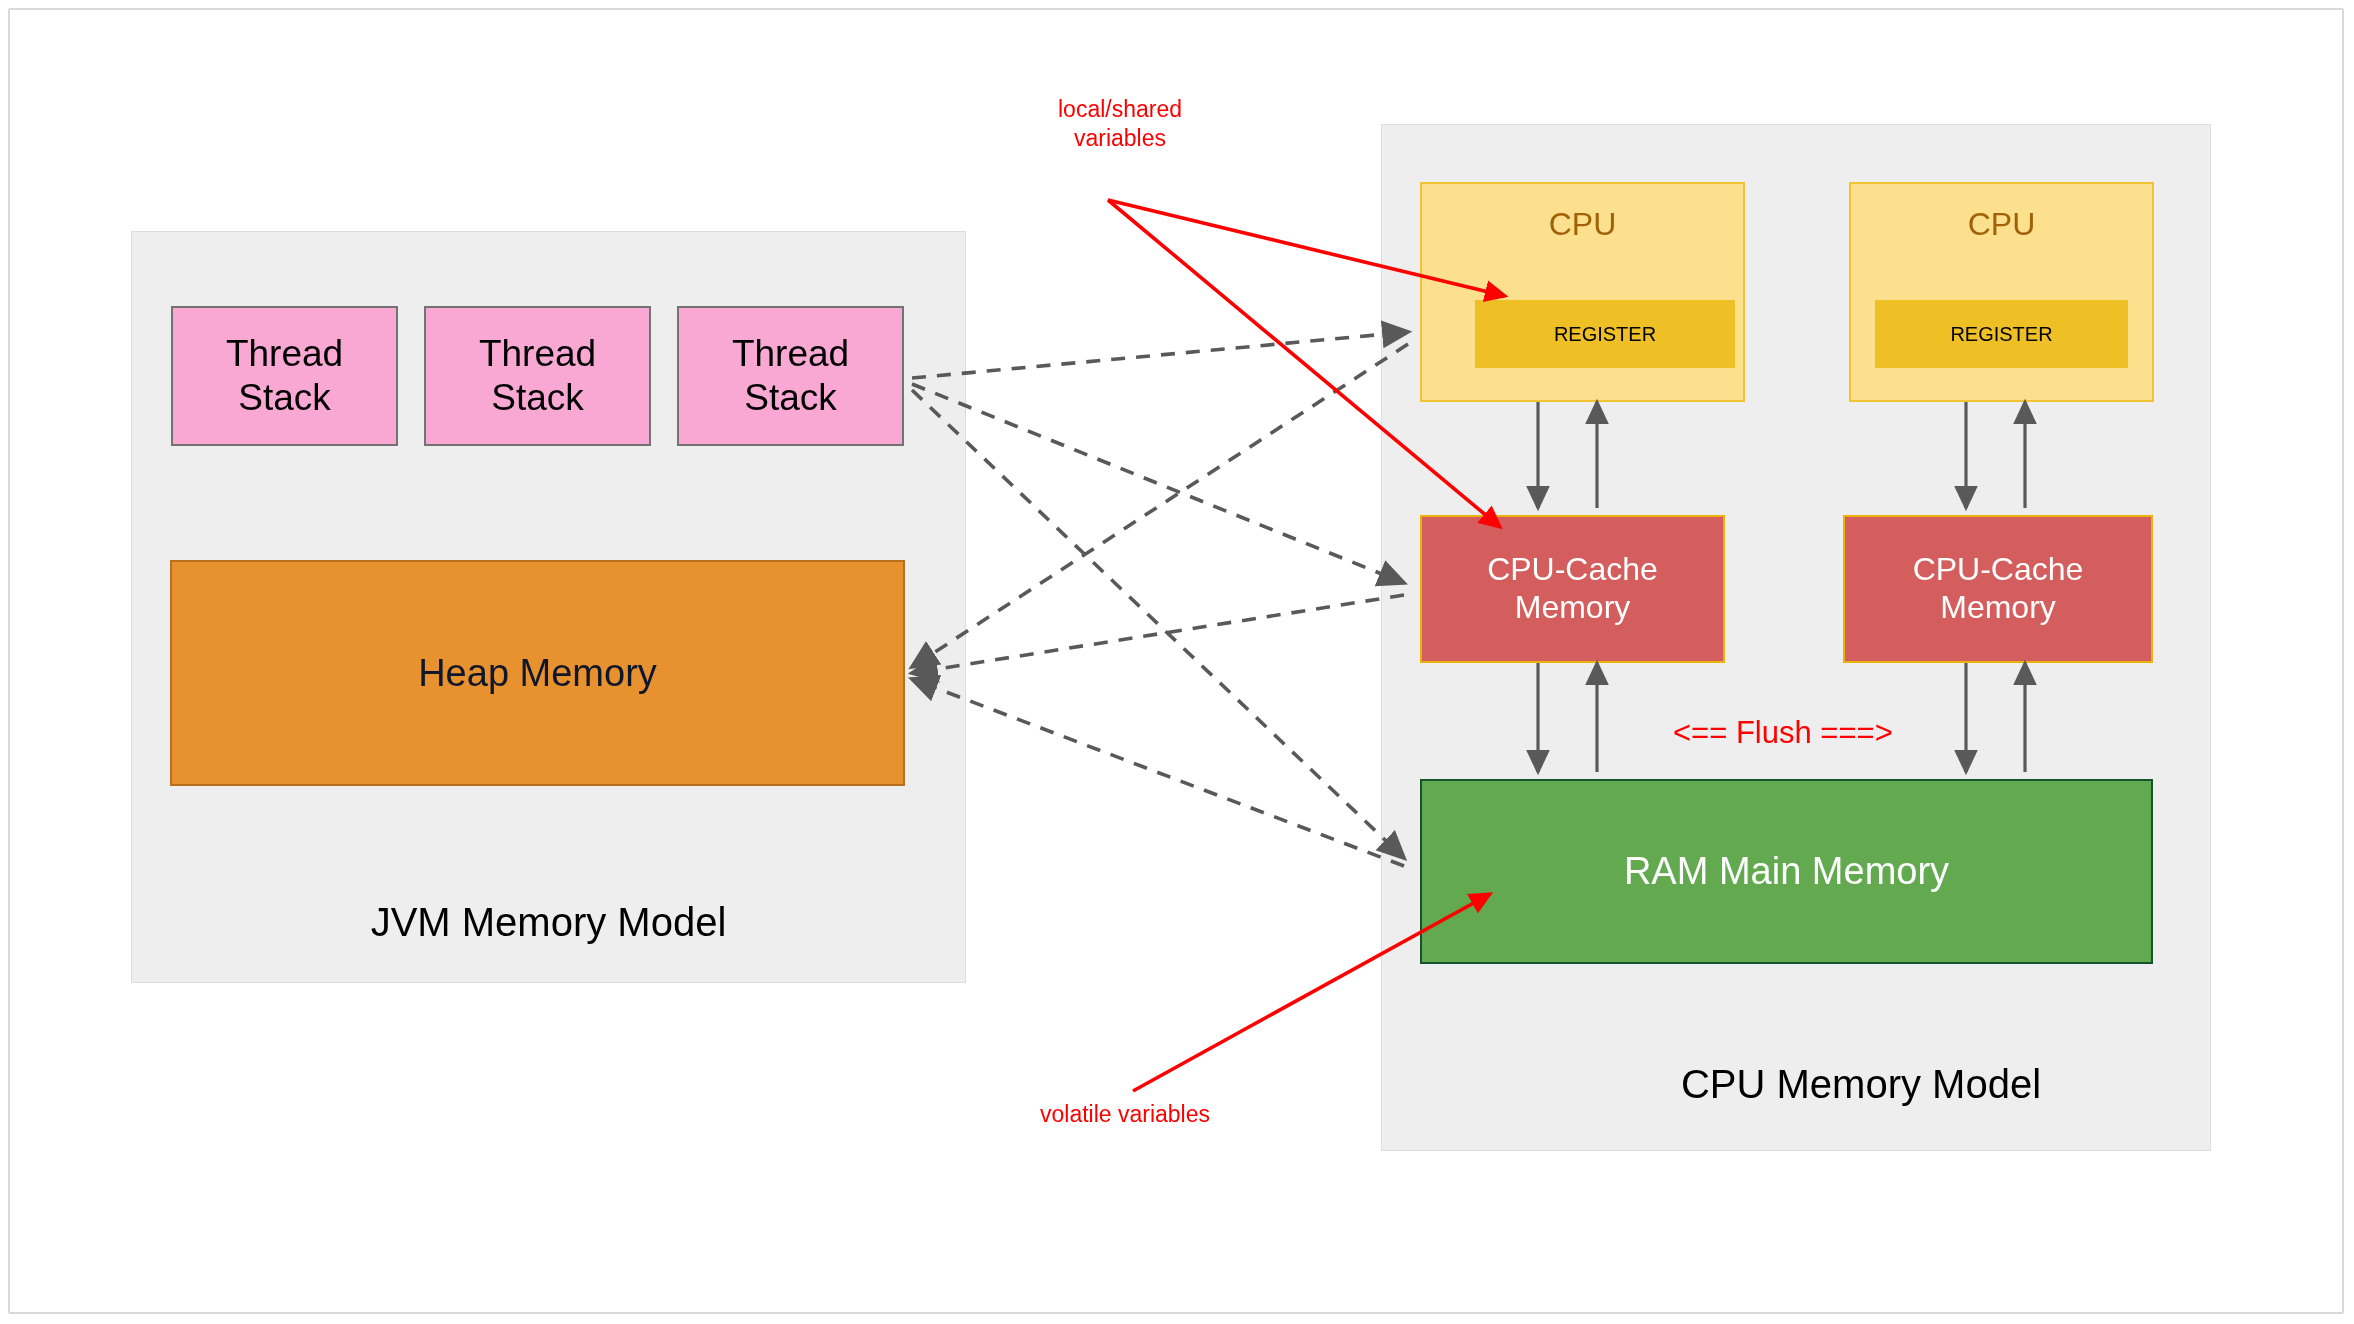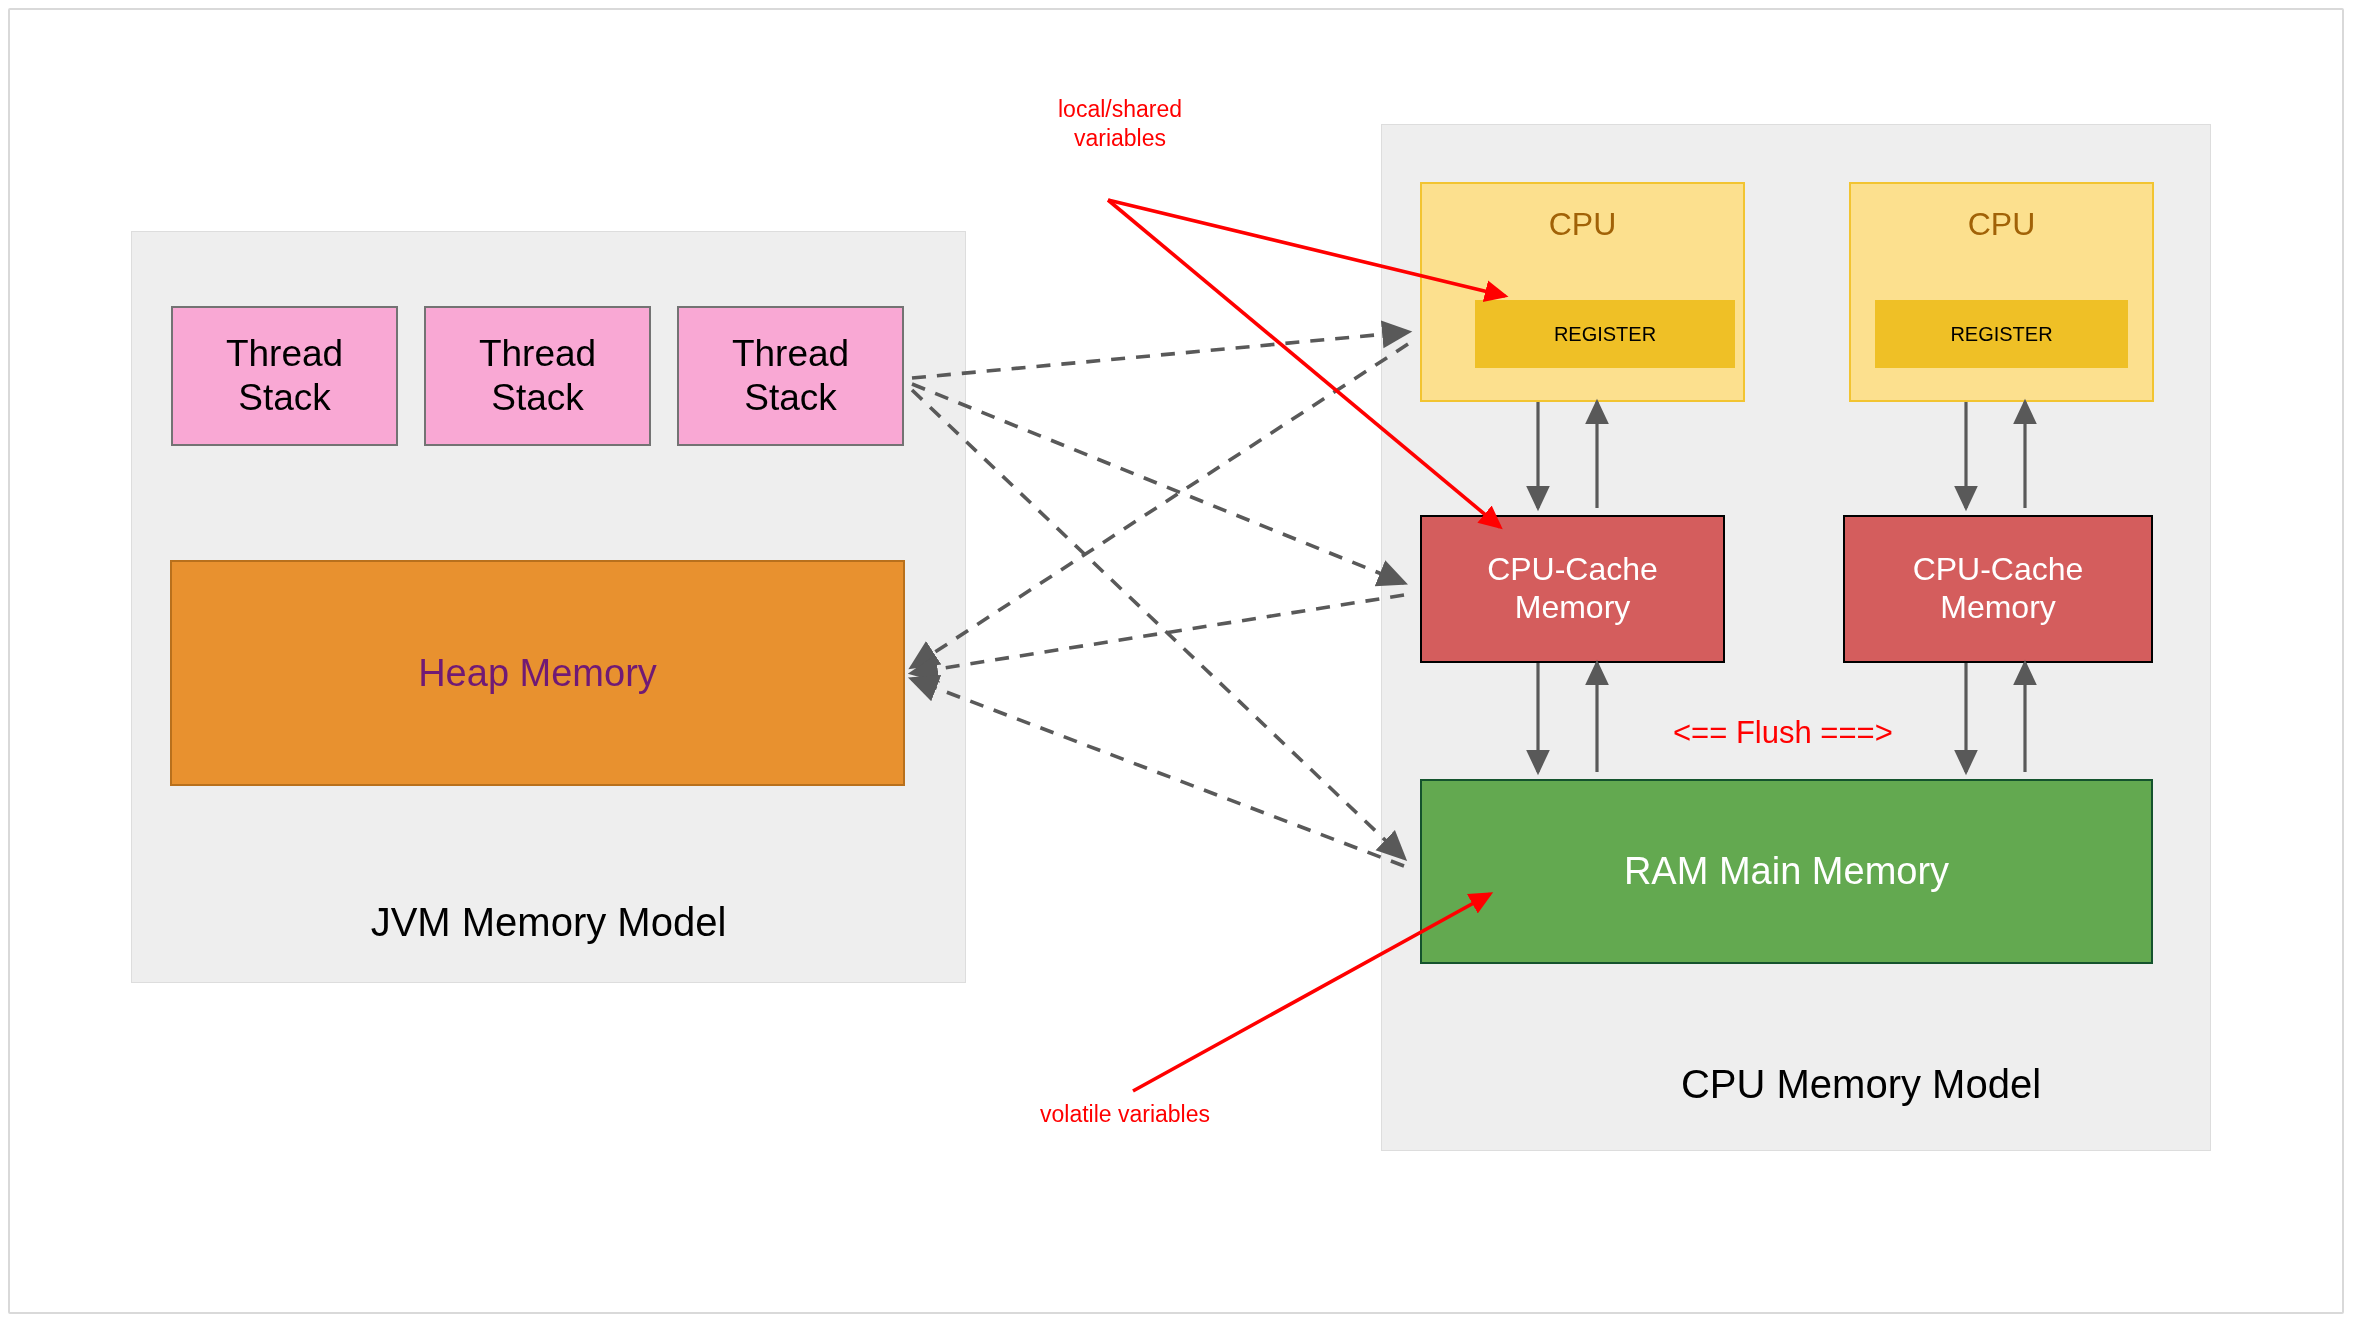--- a/index.html
+++ b/index.html
@@ -53,21 +53,21 @@
   }
   .thread-stack {
     background: #f9a8d4;
     border: 2px solid #737373;
     color: #000000;
     font-size: 37px;
   }
   .heap {
     background: #E8912F;
     border: 2px solid #B8701C;
-    color: #701a75;
+    color: #0f172a;
     font-size: 38px;
   }
   .cpu {
     background: #FCE08E;
     border: 2px solid #F2C431;
     color: #a16207;
     font-size: 32px;
     align-items: flex-start;
     padding-top: 22px;
   }
@@ -76,21 +76,21 @@
     background: #EFC026;
     color: #000000;
     font-size: 20px;
     display: flex;
     align-items: center;
     justify-content: center;
     box-sizing: border-box;
   }
   .cache {
     background: #D45D5D;
-    border: 2px solid #000000;
+    border: 2px solid #eab308;
     color: #ffffff;
     font-size: 32px;
   }
   .ram {
     background: #63A950;
     border: 2px solid #14532d;
     color: #ffffff;
     font-size: 38px;
   }
 

